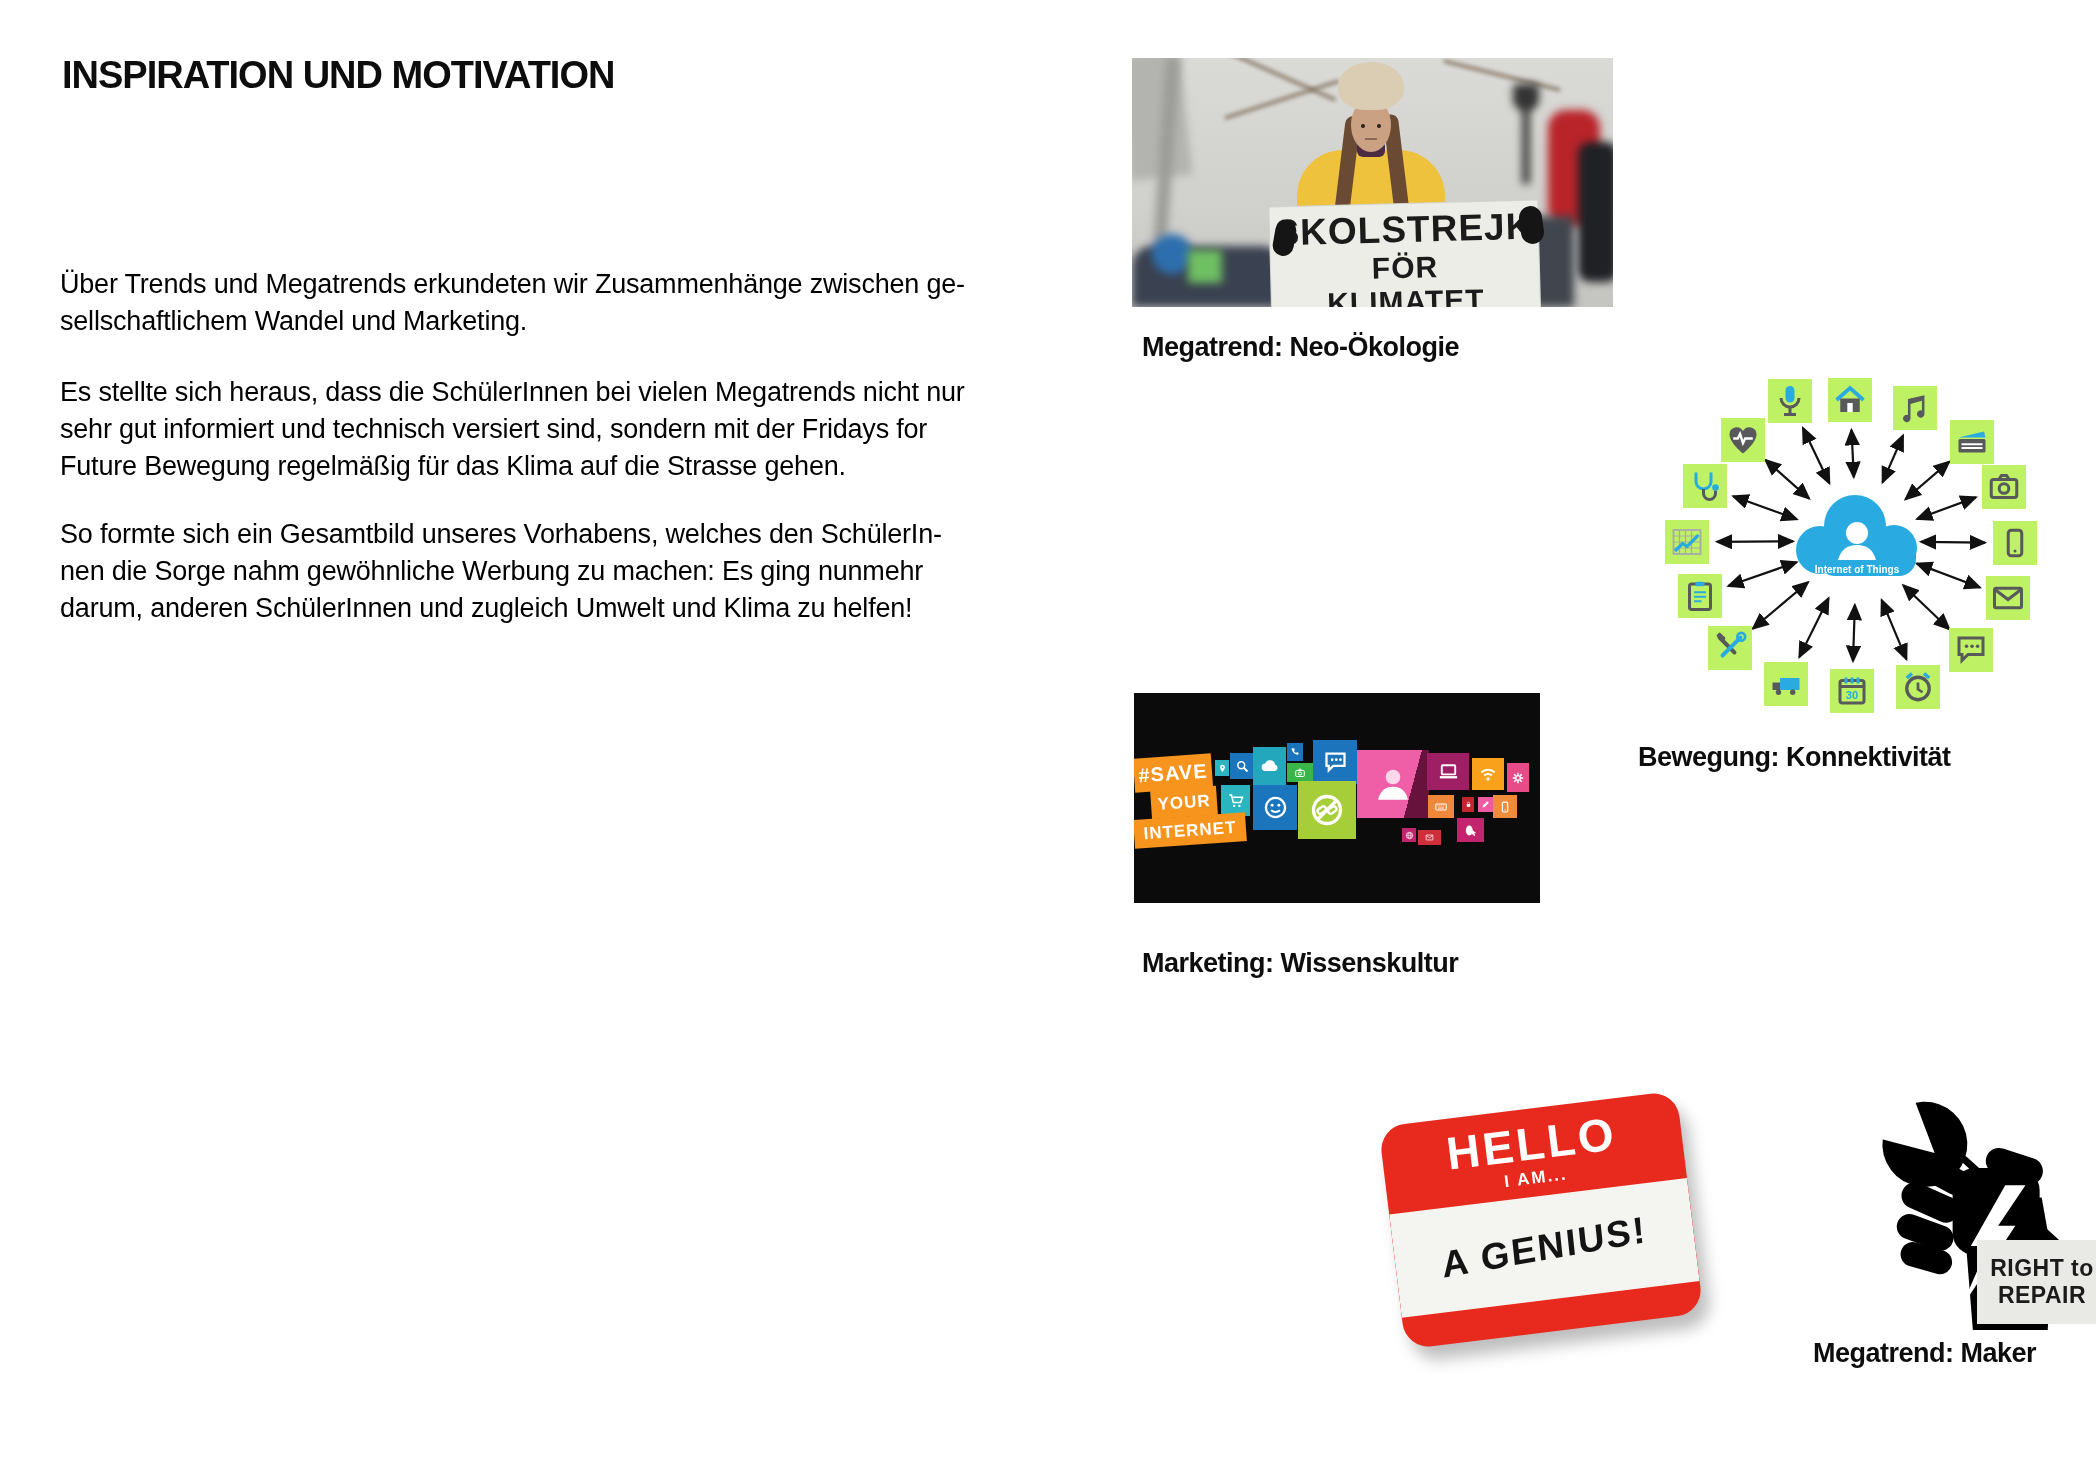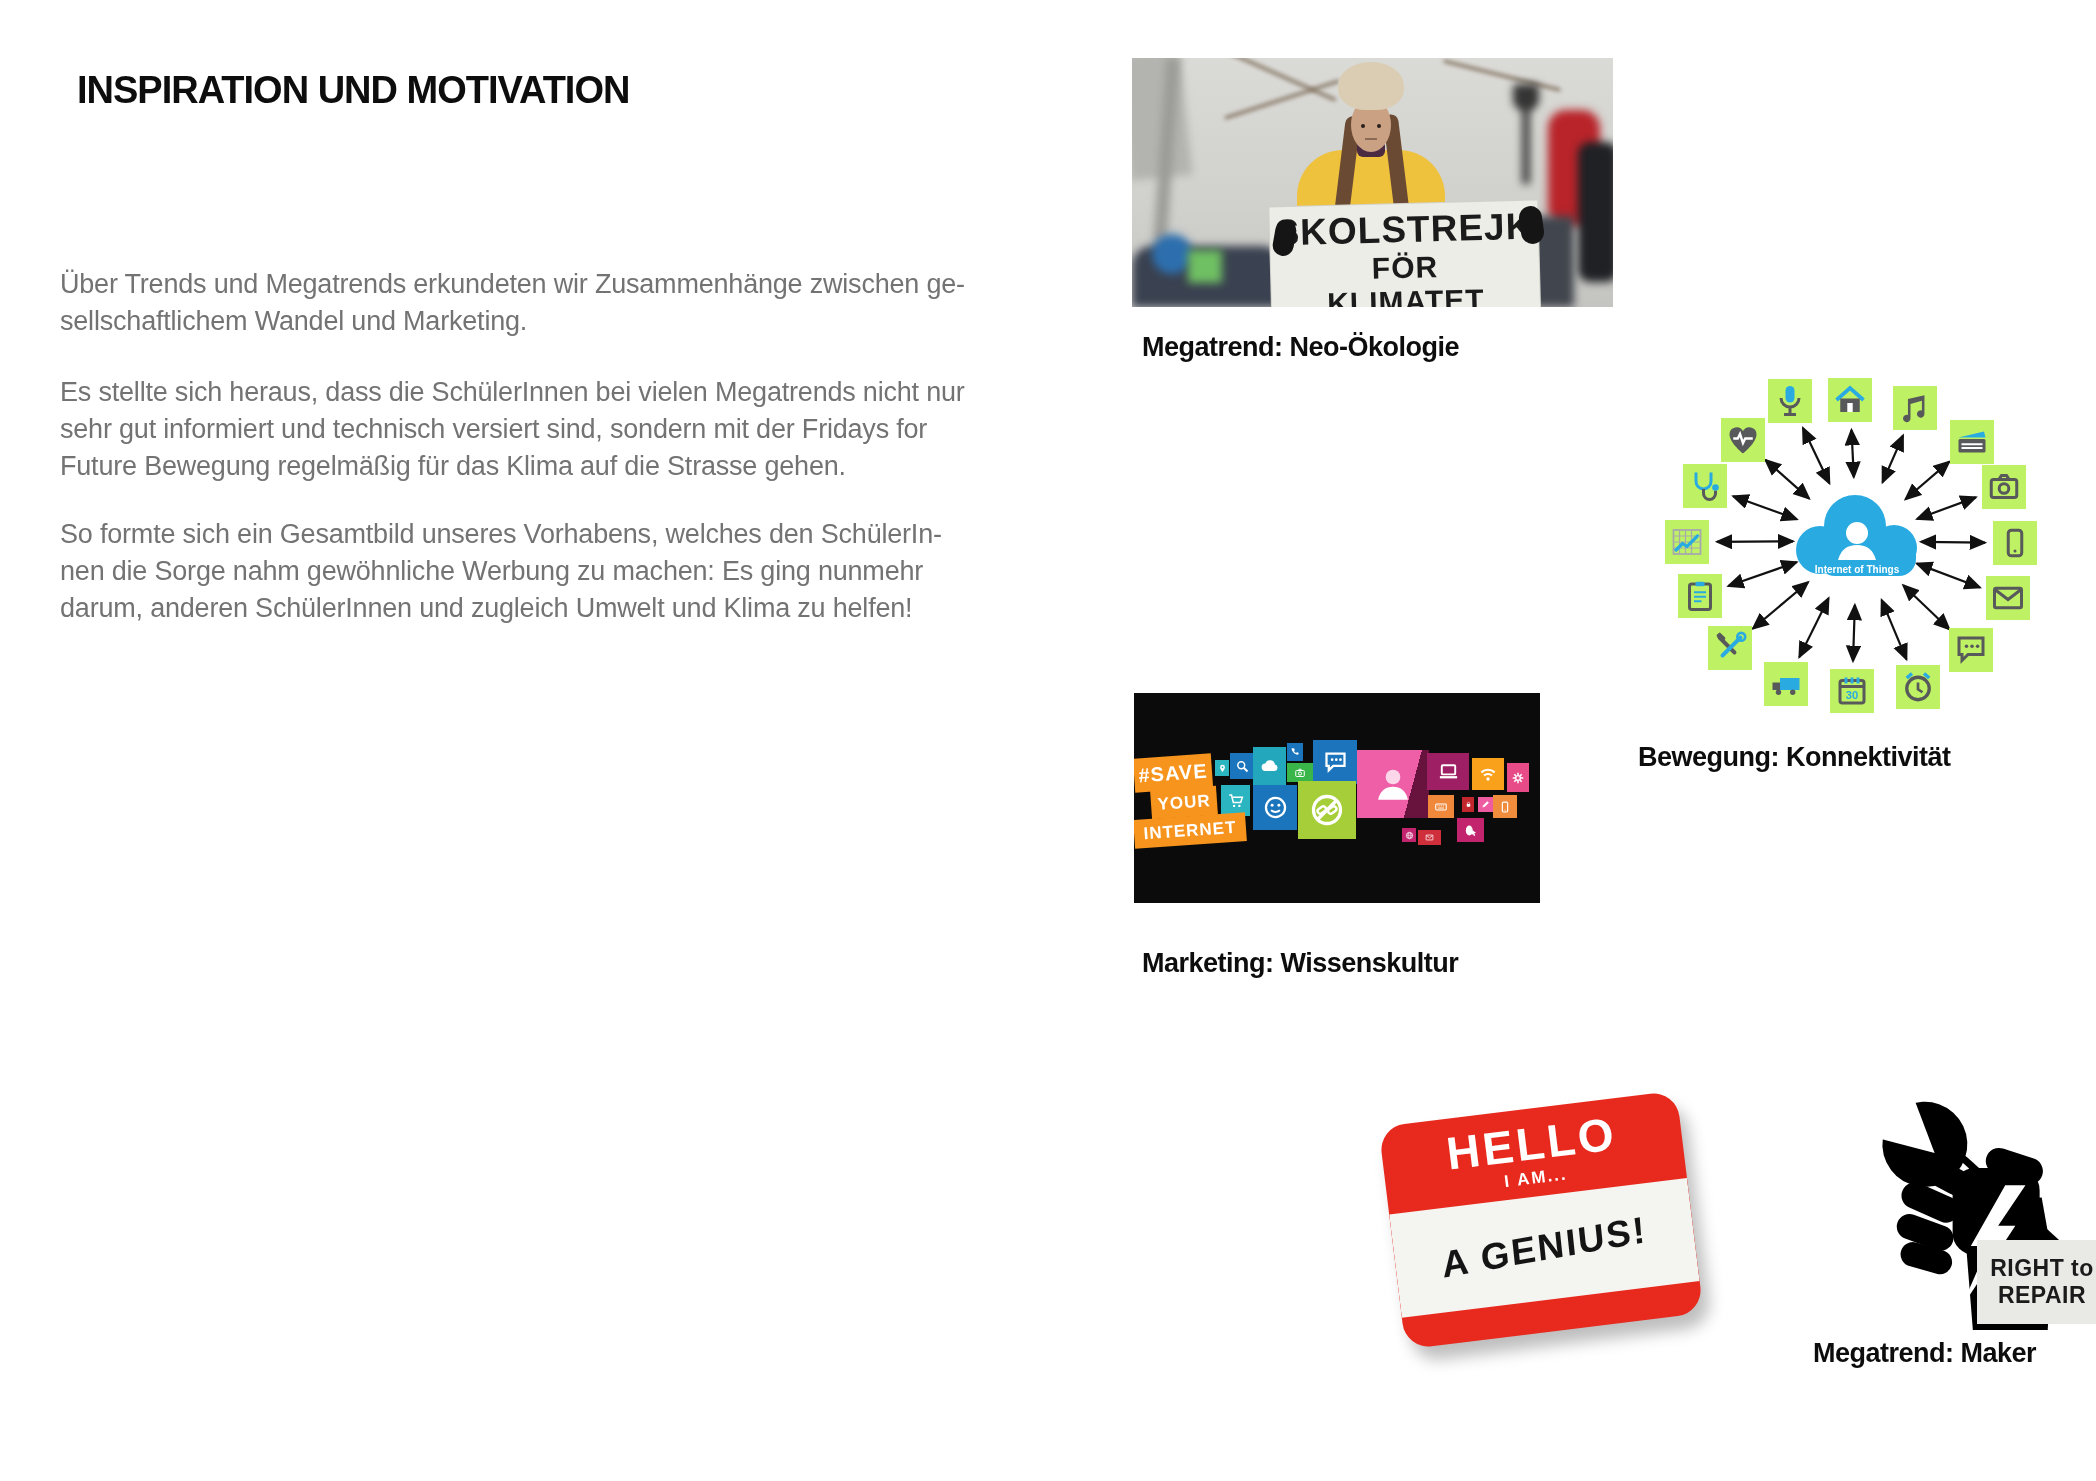--- a/index.html
+++ b/index.html
@@ -1,22 +1,22 @@
 <!DOCTYPE html>
 <html><head>
 <meta charset="utf-8">
 <style>
   html,body{margin:0;padding:0;background:#fff;}
   #page{position:relative;width:2096px;height:1481px;background:#fff;overflow:hidden;
         font-family:"Liberation Sans",sans-serif;color:#111;}
   .abs{position:absolute;}
-  h1{position:absolute;left:60px;top:52px;margin:17px;font-size:38px;font-weight:700;
+  h1{position:absolute;left:60px;top:52px;margin:2px;font-size:38px;font-weight:700;
      letter-spacing:-1px;color:#0d0d0d;}
   .para{position:absolute;left:60px;width:1060px;margin:0;font-size:27px;line-height:37px;
-        color:#737373;white-space:pre-line;letter-spacing:-0.2px;}
+        color:#000000;white-space:pre-line;letter-spacing:-0.2px;}
   .caption{position:absolute;margin:8px;font-size:27px;font-weight:700;letter-spacing:-0.5px;color:#0d0d0d;}
 
   
   #photo{left:1132px;top:58px;width:481px;height:249px;overflow:hidden;
          background:linear-gradient(180deg,#dadad6 0%,#d0d0cc 60%,#c4c4c0 100%);}
   #photo .bgblur{position:absolute;filter:blur(4px);}
   #photo .branch{position:absolute;background:#7d6c58;filter:blur(2px);}
   .sign{position:absolute;left:139px;top:146px;width:268px;height:130px;background:#edede8;
         transform:rotate(-1.5deg);text-align:center;box-shadow:0 0 0 1px #d2d2cc;}
   .sign .s1{font-size:37px;font-weight:700;letter-spacing:1px;color:#1b1b1b;margin-top:5px;line-height:42px;}

